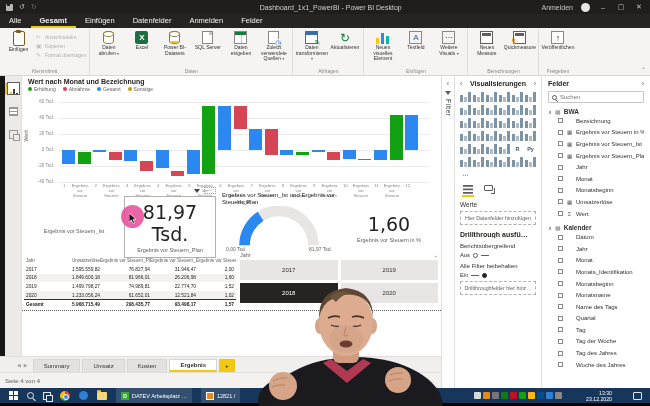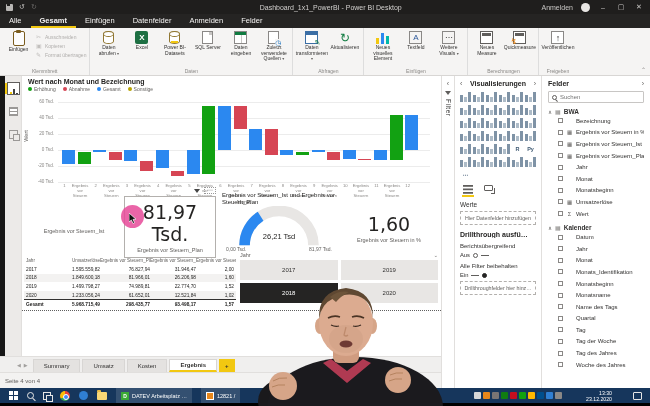--- a/index.html
+++ b/index.html
@@ -529,21 +529,20 @@
       <div class="kpi-val">81,97 Tsd.</div>
       <div class="kpi-label">Ergebnis vor Steuern_Plan</div>
     </div>
 
     <div class="gauge">
       <div class="gauge-title">Ergebnis vor Steuern_Ist und Ergebnis vor Steuern_Plan</div>
       <svg width="82" height="41" viewBox="0 0 100 50">
         <path d="M8,48 A42,42 0 0 1 92,48" fill="none" stroke="#e8e6e4" stroke-width="13"></path>
         <path id="gauge-fill" d="M8,48 A42,42 0 0 1 92,48" fill="none" stroke="#2b88f0" stroke-width="13" stroke-dasharray="42.2 400"></path>
       </svg>
-      <div class="gauge-val">26,21 Tsd</div>
       <div class="gauge-min">0,00 Tsd.</div>
       <div class="gauge-max">81,97 Tsd.</div>
     </div>
 
     <div class="card" style="left:316px;top:124px;width:102px;height:56px">
       <div class="kpi-val">1,60</div>
       <div class="kpi-label">Ergebnis vor Steuern in %</div>
     </div>
 
     <div class="pbitable">

